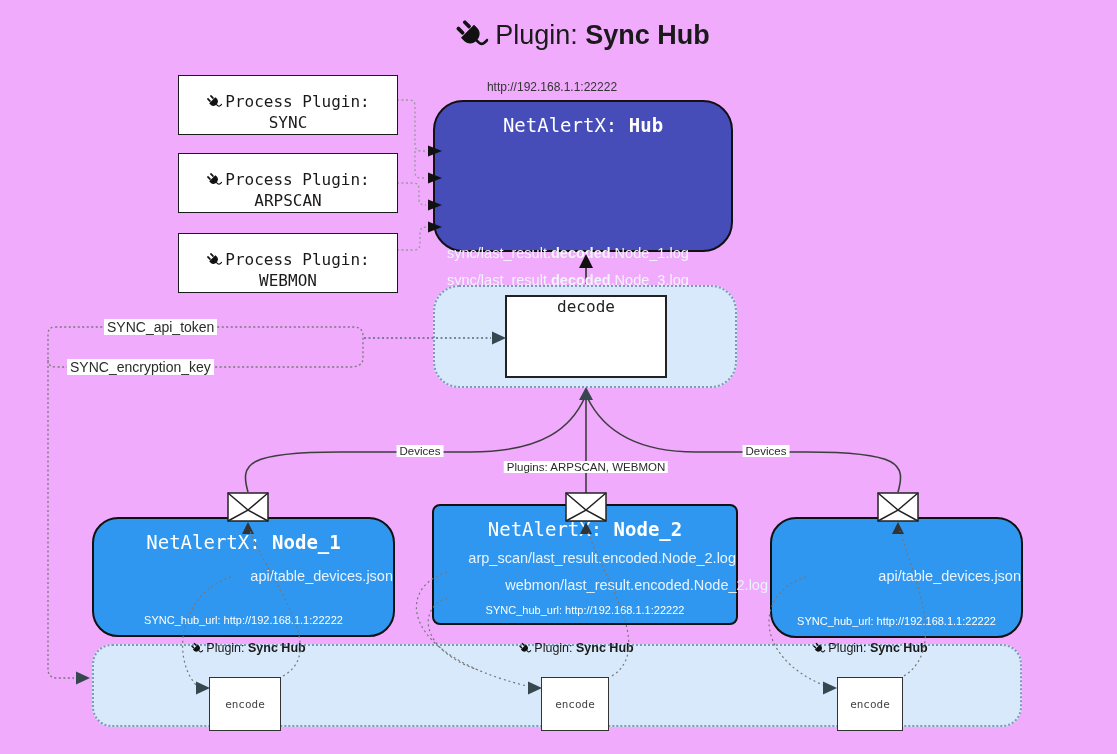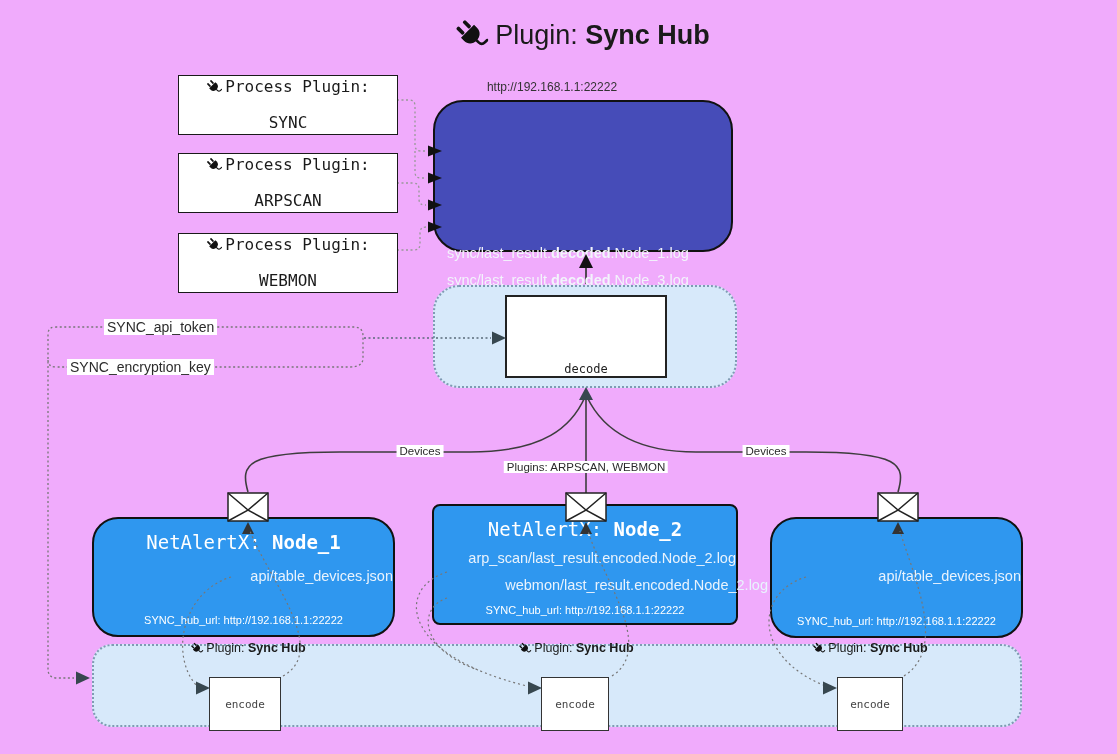--- a/index.html
+++ b/index.html
@@ -13,38 +13,38 @@
 
   
   .main-title{left:582px;top:18px;transform:translateX(-50%);display:flex;align-items:center;gap:7px;
               font-size:27px;white-space:nowrap;}
   .plug-lg{width:34px;height:34px;}
   .plug-sm{width:16px;height:16px;}
   .plug-xs{width:13px;height:13px;}
 
   
   .proc{left:178px;width:218px;height:58px;background:#fff;border:1.5px solid #1a1a1a;
-        display:flex;flex-direction:column;align-items:center;justify-content:space-between;
+        display:flex;flex-direction:column;align-items:center;justify-content:flex-end;
         font-family:"DejaVu Sans Mono",monospace;font-size:16px;line-height:1.35;}
   .proc .row{display:flex;align-items:center;gap:3px;}
 
   
   .hub-url{left:552px;top:80px;transform:translateX(-50%);font-size:12px;color:#333;white-space:nowrap;}
   .hub{left:433px;top:100px;width:300px;height:152px;border-radius:30px;background:#464CB8;
        border:2px solid #111;box-sizing:border-box;}
   .hub-title{position:absolute;left:0;top:12px;width:100%;text-align:center;color:#fff;
              font-family:"DejaVu Sans Mono",monospace;font-size:19px;white-space:nowrap;}
   .hub-line{position:absolute;left:12px;color:#f2f4fb;font-size:14.5px;white-space:nowrap;}
 
   
   .panel{background:#D7E9FA;border:2px dotted #7F9BB3;box-sizing:border-box;}
   .decode-panel{left:433px;top:285px;width:304px;height:103px;border-radius:26px;}
   .decode-box{left:505px;top:295px;width:162px;height:83px;background:#fff;border:2px solid #222;
-              box-sizing:border-box;display:flex;align-items:flex-end;justify-content:center;
-              font-family:"DejaVu Sans Mono",monospace;font-size:12px;color:#222;}
+              box-sizing:border-box;display:flex;align-items:flex-start;justify-content:center;
+              font-family:"DejaVu Sans Mono",monospace;font-size:16px;color:#222;}
 
   
   .cfg{background:#fff;padding:0 3px;font-size:14px;color:#2b2b2b;white-space:nowrap;}
 
   
   .edge-label{transform:translateX(-50%);background:#fff;padding:0 3px;font-size:11.5px;
               color:#2b2b2b;white-space:nowrap;}
 
   
   .node{border-radius:26px;background:#2F97EF;border:2px solid #111;box-sizing:border-box;color:#fff;}
@@ -135,20 +135,21 @@
             <path d="M12,17.5 v2.2 c0,2 1.5,2.8 3.5,2.8 h2" fill="none" stroke="#111" stroke-width="1.8" stroke-linecap="round"></path>
           </g>
         </svg>
       <span>Process Plugin:</span>
       </div>
     <div>WEBMON</div>
   </div>
 
   <div class="el hub-url">http://192.168.1.1:22222</div>
   <div class="el hub">
+    <div class="hub-title"><span>NetAlertX: </span><span class="b">Hub</span></div>
     <div class="hub-line" style="top:143px;"><span>sync/last_result.</span><span class="b">decoded</span><span>.Node_1.log</span></div>
     <div class="hub-line" style="top:170px;"><span>sync/last_result.</span><span class="b">decoded</span><span>.Node_3.log</span></div>
     <div class="hub-line" style="top:197px;"><span>arp_scan/last_result.</span><span class="b">decoded</span><span>.Node_2.log</span></div>
     <div class="hub-line" style="top:219px;"><span>webmon/last_result.</span><span class="b">decoded</span><span>.Node_2.log</span></div>
   </div>
 
   <div class="el panel decode-panel"></div>
   <div class="el decode-box">
       <span>decode</span>
     </div>

